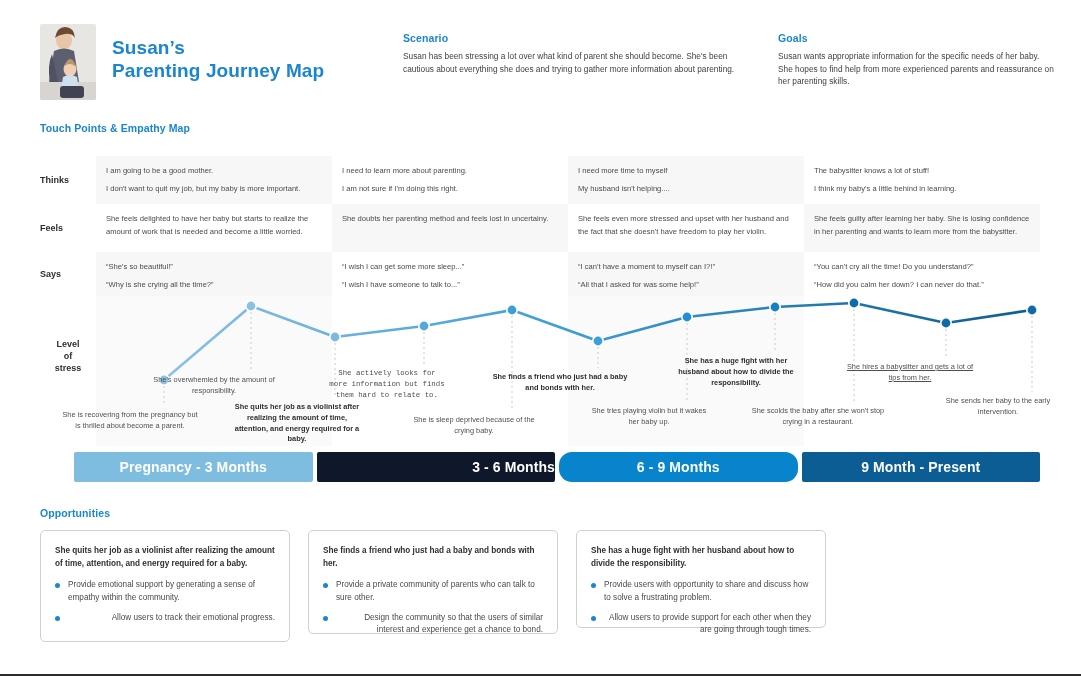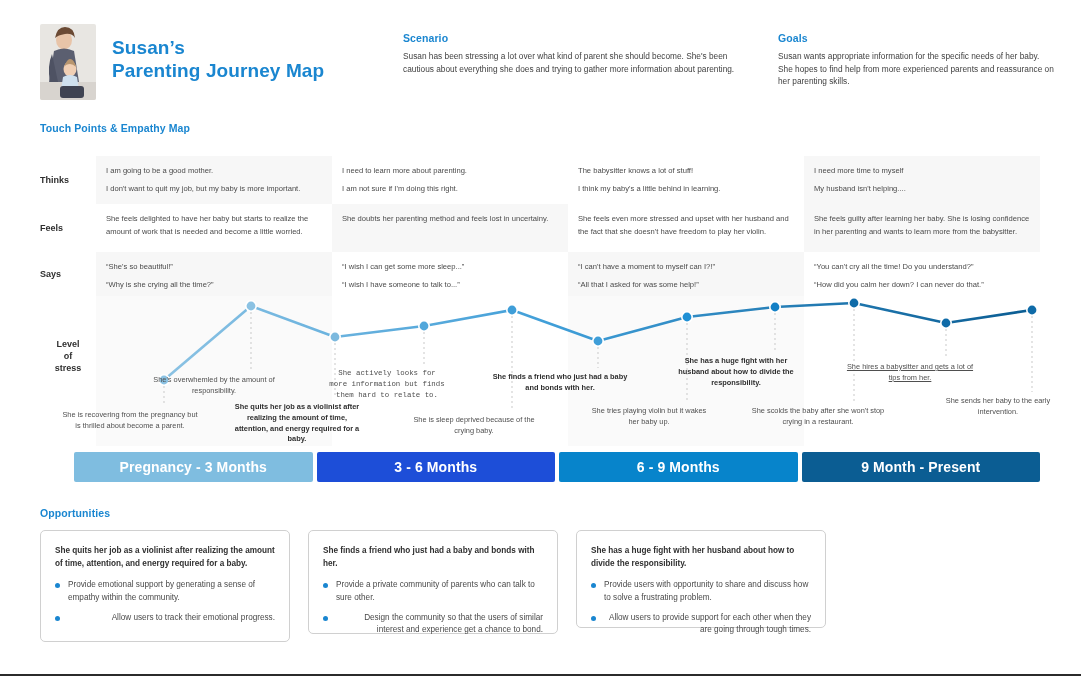--- a/index.html
+++ b/index.html
@@ -161,27 +161,27 @@
         <div class="erow-label">Thinks</div>
         <div class="ecells">
           <div class="ecell shade">
             <p>I am going to be a good mother.</p>
             <p>I don't want to quit my job, but my baby is more important.</p>
           </div>
           <div class="ecell">
             <p>I need to learn more about parenting.</p>
             <p>I am not sure if I'm doing this right.</p>
           </div>
+          <div class="ecell shade">
+            <p>I need more time to myself</p>
+            <p>My husband isn't helping....</p>
+          </div>
           <div class="ecell">
             <p>The babysitter knows a lot of stuff!</p>
             <p>I think my baby's a little behind in learning.</p>
-          </div>
-          <div class="ecell shade">
-            <p>I need more time to myself</p>
-            <p>My husband isn't helping....</p>
           </div>
         </div>
       </div>
       <div class="erow feels">
         <div class="erow-label">Feels</div>
         <div class="ecells">
           <div class="ecell">
             <p>She feels delighted to have her baby but starts to realize the amount of work that is needed and become a little worried.</p>
           </div>
           <div class="ecell shade">
@@ -286,24 +286,24 @@
       <div class="annot hi" style="left: 674px; top: 356px; width: 124px;">She has a huge fight with her husband about how to divide the responsibility.</div>
       <div class="annot" style="left: 748px; top: 406px; width: 140px;">She scolds the baby after she won't stop crying in a restaurant.</div>
       <div class="annot" style="left: 846px; top: 362px; width: 128px; text-decoration: underline;">She hires a babysitter and gets a lot of tips from her.</div>
       <div class="annot" style="left: 934px; top: 396px; width: 128px;">She sends her baby to the early intervention.</div>
     </div>
 
   <div class="phases" id="phase-bars">
       <div class="phase" style="background: rgb(127, 189, 224);">
         <span>Pregnancy - 3 Months</span>
       </div>
-      <div class="phase" style="background: #1d4ed8;">
+      <div class="phase" style="background: #0f172a; justify-content: flex-end;">
         <span>3 - 6 Months</span>
       </div>
-      <div class="phase" style="background: rgb(7, 132, 203);">
+      <div class="phase" style="background: rgb(7, 132, 203); border-radius: 13px;">
         <span>6 - 9 Months</span>
       </div>
       <div class="phase" style="background: rgb(11, 93, 147);">
         <span>9 Month - Present</span>
       </div>
     </div>
 
   <div class="opps" id="opp-cards">
       <div class="opp-card c1">
         <div class="opp-head">She quits her job as a violinist after realizing the amount of time, attention, and energy required for a baby.</div>

